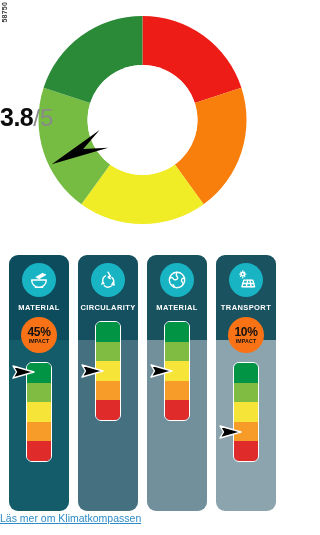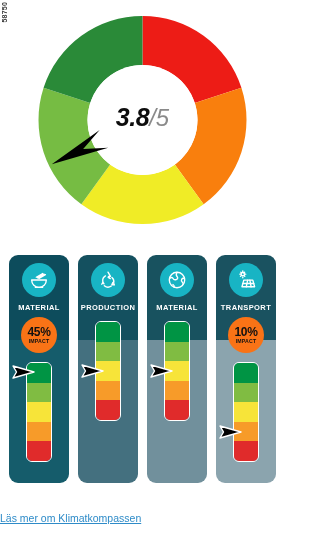--- a/index.html
+++ b/index.html
@@ -36,24 +36,22 @@
     width: 285px;
     height: 240px;
   }
   .gauge-svg { display: block; margin: 0 auto; }
 
   .gauge-center-text {
     position: absolute;
     left: 0;
     top: 101px;
     width: 285px;
-    text-align: center;
     line-height: 1;
     pointer-events: none;
-    font-style: italic;
   }
   .score-value {
     font-size: 25px;
     font-weight: bold;
     color: #0d0d0d;
     letter-spacing: -0.5px;
   }
   .score-max {
     font-size: 24px;
     font-weight: normal;
@@ -67,21 +65,21 @@
     top: 255px;
     width: 285px;
     height: 240px;
     display: flex;
     justify-content: space-between;
     padding: 0 9px;
   }
 
   .card {
     width: 60px;
-    height: 228px;
+    height: 256px;
     border-radius: 9px;
     position: relative;
     overflow: hidden;
   }
   .card-top {
     position: absolute;
     top: 0; left: 0; right: 0;
     height: 85px;
   }
   .card-bottom {
@@ -263,21 +261,21 @@
         <path d="M12 3.5l2.7 4.6h-2.2" stroke="#ffffff" stroke-width="1.5" fill="none" stroke-linecap="round" stroke-linejoin="round"></path>
         <path d="M14.5 8.1l-2.3 1.1 2.3 1.3" stroke="#ffffff" stroke-width="1.5" fill="none" stroke-linecap="round" stroke-linejoin="round"></path>
         <path d="M19 16.5l-2.6 0.2 1.1-1.9" stroke="#ffffff" stroke-width="1.5" fill="none" stroke-linecap="round" stroke-linejoin="round"></path>
         <path d="M17.5 14.8l-1.1 2.4 2.6 0.1" stroke="#ffffff" stroke-width="1.5" fill="none" stroke-linecap="round" stroke-linejoin="round"></path>
         <path d="M5.2 16.6l1.3-2.3 1.1 1.9" stroke="#ffffff" stroke-width="1.5" fill="none" stroke-linecap="round" stroke-linejoin="round"></path>
         <path d="M16.3 9.3a6 6 0 0 1 1.9 6" stroke="#ffffff" stroke-width="1.5" fill="none" stroke-linecap="round" stroke-linejoin="round"></path>
         <path d="M15.6 18.6a6 6 0 0 1-7.6-0.4" stroke="#ffffff" stroke-width="1.5" fill="none" stroke-linecap="round" stroke-linejoin="round"></path>
         <path d="M6.3 13.6a6 6 0 0 1 2.9-6" stroke="#ffffff" stroke-width="1.5" fill="none" stroke-linecap="round" stroke-linejoin="round"></path>
           </svg>
         </div>
-        <div class="card-title">PRODUCTION</div>
+        <div class="card-title">CIRCULARITY</div>
         <div class="scale-zone">
           <div class="scale">
             <div class="band" style="background: rgb(0, 148, 68);"></div>
             <div class="band" style="background: rgb(128, 188, 66);"></div>
             <div class="band" style="background: rgb(247, 228, 57);"></div>
             <div class="band" style="background: rgb(247, 155, 41);"></div>
             <div class="band" style="background: rgb(224, 43, 43);"></div>
           </div>
           <div class="marker" style="top: 42px;">
             <svg width="26" height="16" viewBox="0 0 26 16">

